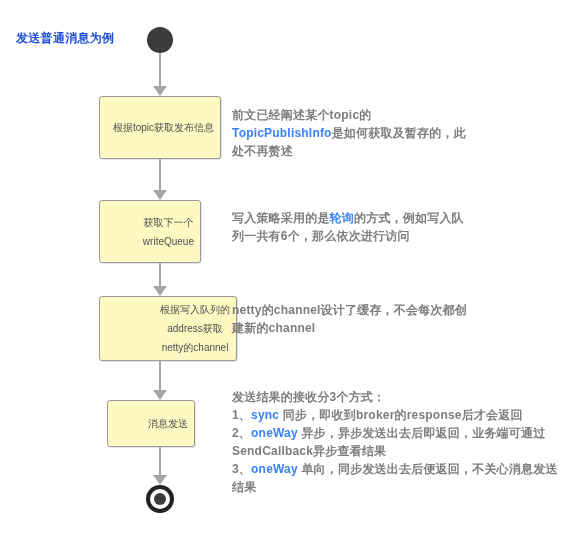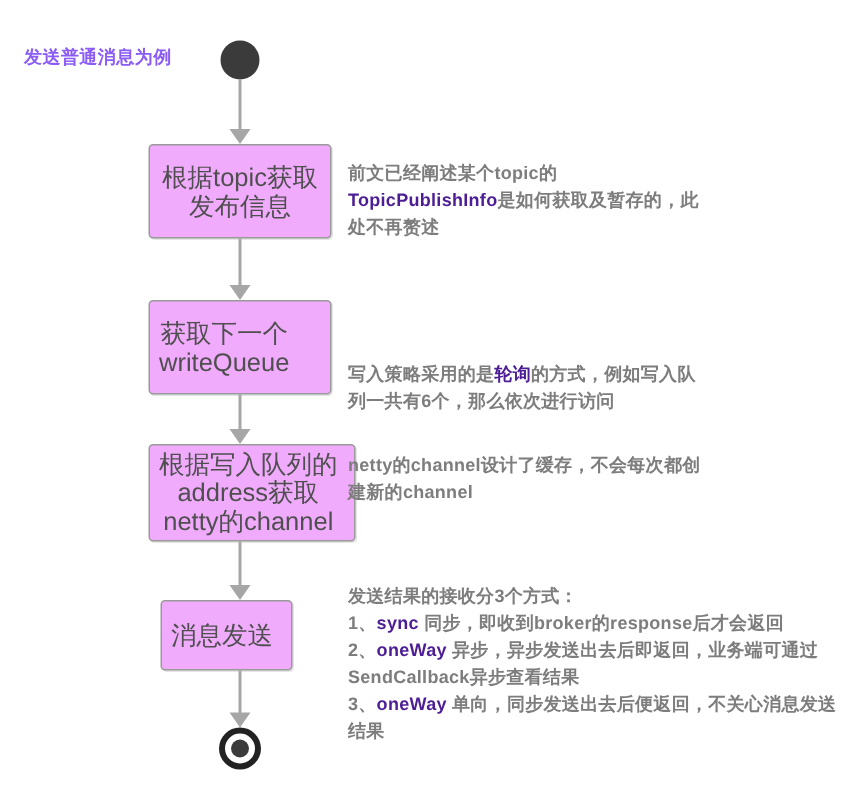--- a/index.html
+++ b/index.html
@@ -23,21 +23,21 @@
     height: 540px;
   }
 
   
   .caption {
     position: absolute;
     left: 16px;
     top: 30px;
     font-size: 12px;
     font-weight: bold;
-    color: #8b5cf6;
+    color: #1d4ed8;
     letter-spacing: 0.3px;
     white-space: nowrap;
   }
 
   
   .start-node {
     position: absolute;
     left: 147px;
     top: 27px;
     width: 26px;
@@ -71,35 +71,35 @@
     width: 12px;
     height: 12px;
     border-radius: 50%;
     background: #3b3b3b;
   }
 
   
   .box {
     position: absolute;
     box-sizing: border-box;
-    background: #f0abfc;
+    background: #fef9c3;
     border: 1px solid #9a9a9a;
     border-radius: 3px;
     display: flex;
     align-items: center;
-    justify-content: flex-start;
+    justify-content: flex-end;
     text-align: center;
     color: #4f4f4f;
-    font-size: 17px;
+    font-size: 10px;
     line-height: 19px;
     padding: 2px 6px;
     box-shadow: 1px 1px 0 rgba(0,0,0,0.10);
   }
   .box-1 { left: 99px; top: 96px;  width: 122px; height: 63px; }
-  .box-2 { left: 99px; top: 200px; width: 122px; height: 63px; }
+  .box-2 { left: 99px; top: 200px; width: 102px; height: 63px; }
   .box-3 { left: 99px; top: 296px; width: 138px; height: 65px; }
   .box-4 { left: 107px; top: 400px; width: 88px; height: 47px; }
 
   
   .conn {
     position: absolute;
     left: 159px;
     width: 2px;
     background: #a6a6a6;
   }
@@ -126,23 +126,23 @@
 
   
   .note {
     position: absolute;
     color: #7d7d7d;
     font-size: 12px;
     font-weight: bold;
     line-height: 18px;
     letter-spacing: 0.2px;
   }
-  .note .kw { color: #4c1d95; text-align: center; }
+  .note .kw { color: #3b82f6; text-align: center; }
   .note-1 { left: 232px; top: 106px; width: 236px; }
-  .note-2 { left: 232px; top: 209px; width: 240px; margin-top: 31px; }
+  .note-2 { left: 232px; top: 209px; width: 240px; }
   .note-3 { left: 232px; top: 301px; width: 240px; }
   .note-4 { left: 232px; top: 388px; width: 330px; }
 </style>
 </head>
 <body>
 
 <div id="canvas">
 
   <div class="caption">发送普通消息为例</div>
 

